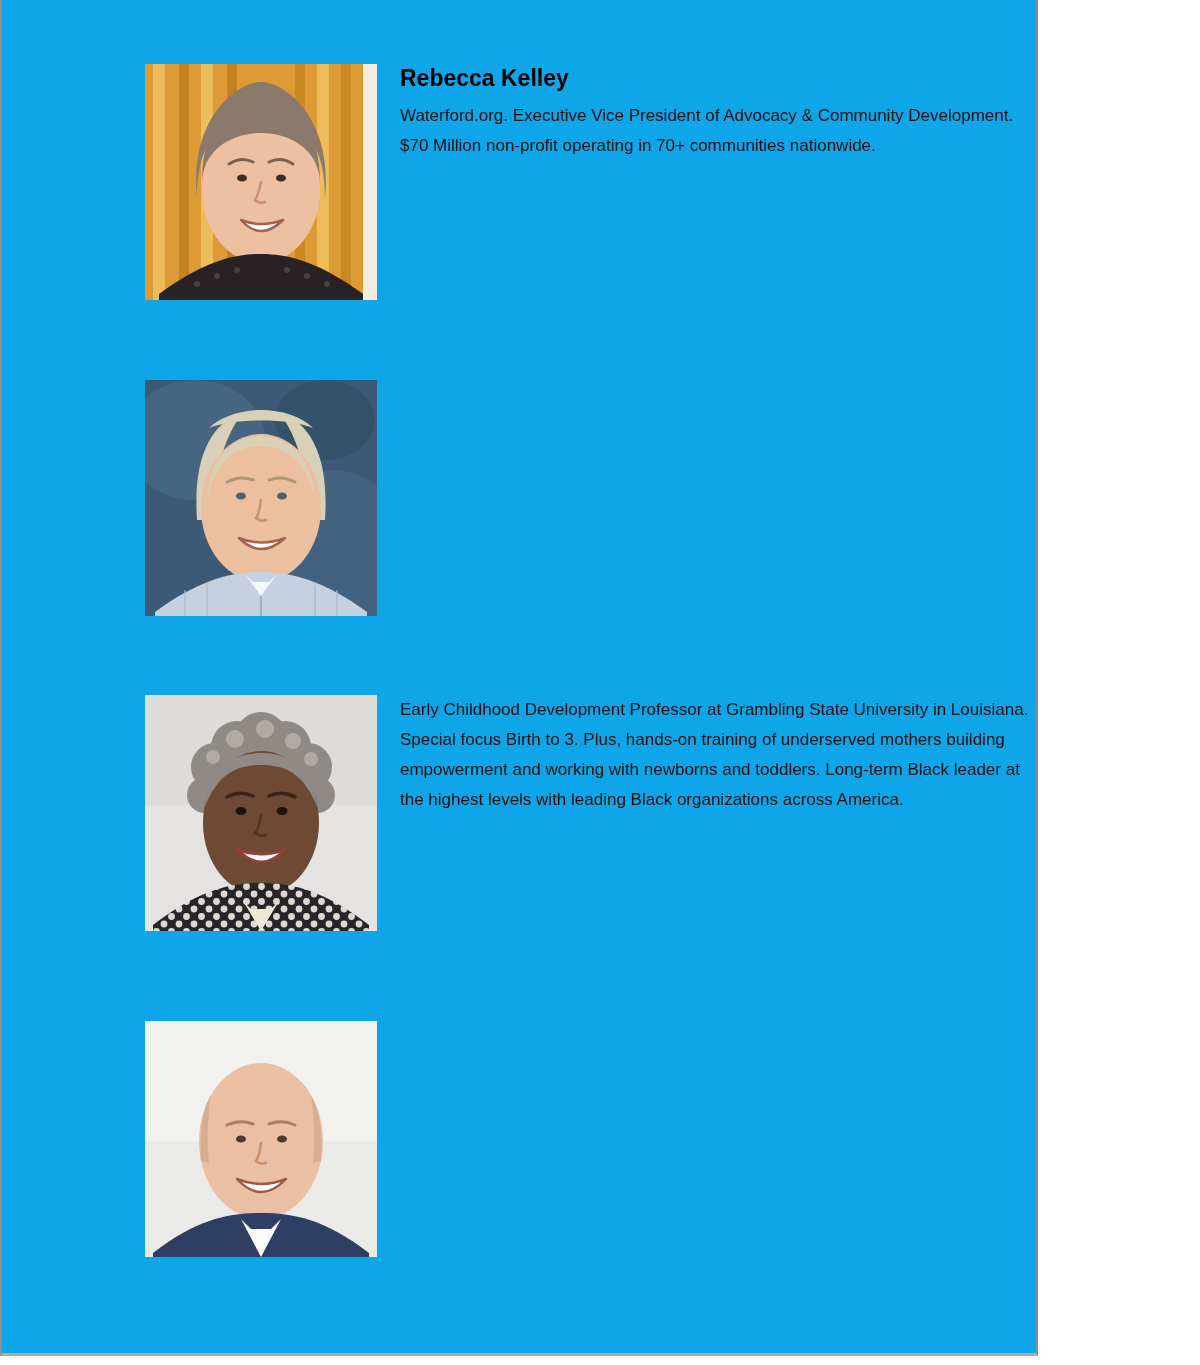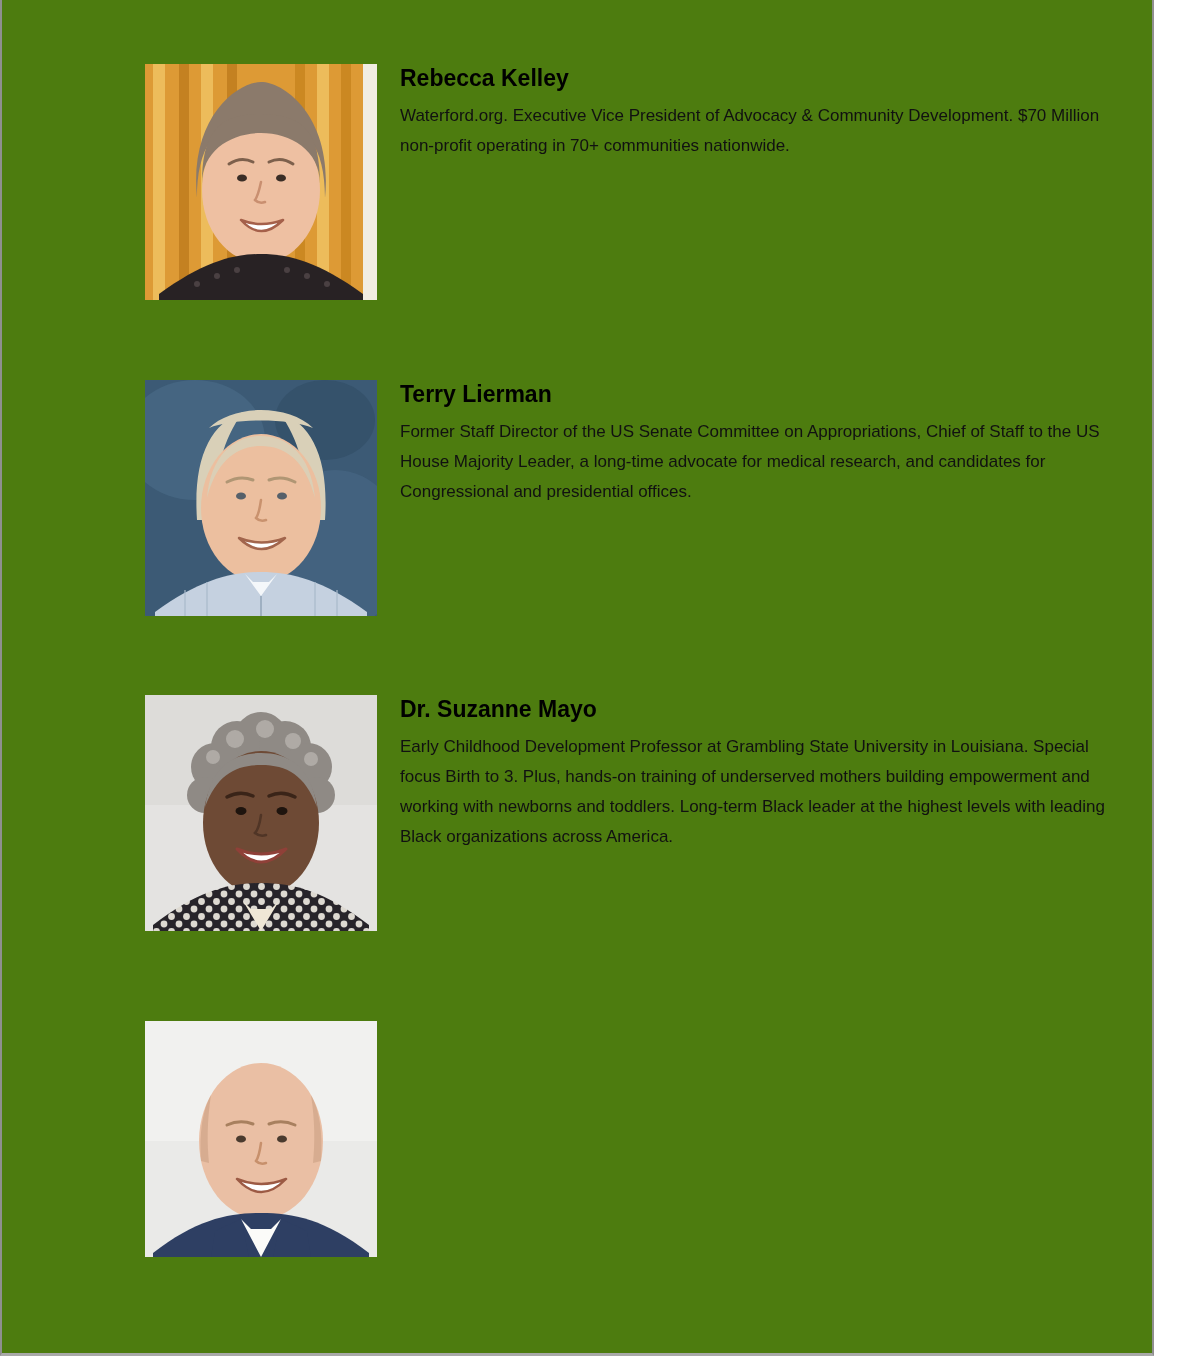--- a/index.html
+++ b/index.html
@@ -4,23 +4,23 @@
 <style>
   * { box-sizing: border-box; }
   html, body {
     margin: 0; padding: 0;
     background: #ffffff;
     font-family: "Liberation Sans", "DejaVu Sans", sans-serif;
     color: #0d0d0d;
   }
   .page {
     position: relative;
-    width: 1154px;
+    width: 1038px;
     height: 1356px;
-    background: #4d7c0f;
+    background: #0ea5e9;
     border-left: 2px solid #8f8f8f;
     border-right: 2px solid #8f8f8f;
     border-bottom: 3px solid #a9a9a9;
     overflow: hidden;
   }
   .rows { padding-top: 64px; }
   .person-row {
     display: flex;
     align-items: flex-start;
     margin-left: 143px;
@@ -126,24 +126,20 @@
           <path d="M100,194 L116,216 L132,194 L124,202 L108,202 Z" fill="#f4f7fa"></path>
           <line x1="116" y1="216" x2="116" y2="236" stroke="#9fb0c2" stroke-width="2"></line>
           <g stroke="#a9bacb" stroke-width="1.5" opacity="0.8">
             <line x1="40" y1="210" x2="40" y2="236"></line>
               <line x1="62" y1="202" x2="62" y2="236"></line>
             <line x1="170" y1="202" x2="170" y2="236"></line>
               <line x1="192" y1="210" x2="192" y2="236"></line>
           </g>
         </svg>
       </div>
-      <div class="text">
-        <h3 class="name">Terry Lierman</h3>
-        <p class="bio">Former Staff Director of the US Senate Committee on Appropriations, Chief of Staff to the US House Majority Leader, a long-time advocate for medical research, and candidates for Congressional and presidential offices.</p>
-      </div>
     </div>
 
     <div class="person-row gap-c" style="--background: #e4e3e1; --background2: #d6d5d2; --hair: #8f8a85; --skin: #6e4a35; --clothing: #27242a;">
       <div class="photo">
         <svg width="232" height="236" viewBox="0 0 232 236">
           <defs>
             <pattern id="dots" width="15" height="15" patternUnits="userSpaceOnUse">
               <rect width="15" height="15" fill="var(--clothing)"></rect>
               <circle cx="4" cy="4" r="3.4" fill="#ddd9d1"></circle>
               <circle cx="11.5" cy="11.5" r="3.4" fill="#ddd9d1"></circle>
@@ -175,21 +171,20 @@
           <ellipse cx="96" cy="116" rx="5.5" ry="4" fill="#1e140e"></ellipse>
           <ellipse cx="137" cy="116" rx="5.5" ry="4" fill="#1e140e"></ellipse>
           <path d="M116,120 q-2,14 -6,18 q5,4 11,2" stroke="#50352 6" stroke-width="0" fill="none"></path>
           <path d="M116,120 q-2,14 -6,18 q5,4 11,2" stroke="#503526" stroke-width="2.5" fill="none" stroke-linecap="round"></path>
           <path d="M92,154 Q116,180 141,154 Q116,164 92,154 Z" fill="#ffffff" stroke="#8f4038" stroke-width="3" stroke-linejoin="round"></path>
           <path d="M8,236 L8,230 C52,196 84,188 116,188 C148,188 180,196 224,230 L224,236 Z" fill="url(#dots)"></path>
           <path d="M98,206 L116,236 L134,206 L126,214 L106,214 Z" fill="#efe7d6"></path>
         </svg>
       </div>
       <div class="text">
-        <h3 class="name">Dr. Suzanne Mayo</h3>
         <p class="bio">Early Childhood Development Professor at Grambling State University in Louisiana. Special focus Birth to 3. Plus, hands-on training of underserved mothers building empowerment and working with newborns and toddlers. Long-term Black leader at the highest levels with leading Black organizations across America.</p>
       </div>
     </div>
 
     <div class="person-row" style="--background: #f1f1ef; --background2: #e6e6e3; --hair: #c79d80; --skin: #eabfa4; --clothing: #2e3f63;">
       <div class="photo">
         <svg width="232" height="236" viewBox="0 0 232 236">
           <rect x="0" y="0" width="232" height="236" fill="var(--background)"></rect>
           <rect x="0" y="120" width="232" height="116" fill="var(--background2)" opacity="0.6"></rect>
           <rect x="100" y="170" width="32" height="34" fill="#dca480"></rect>

